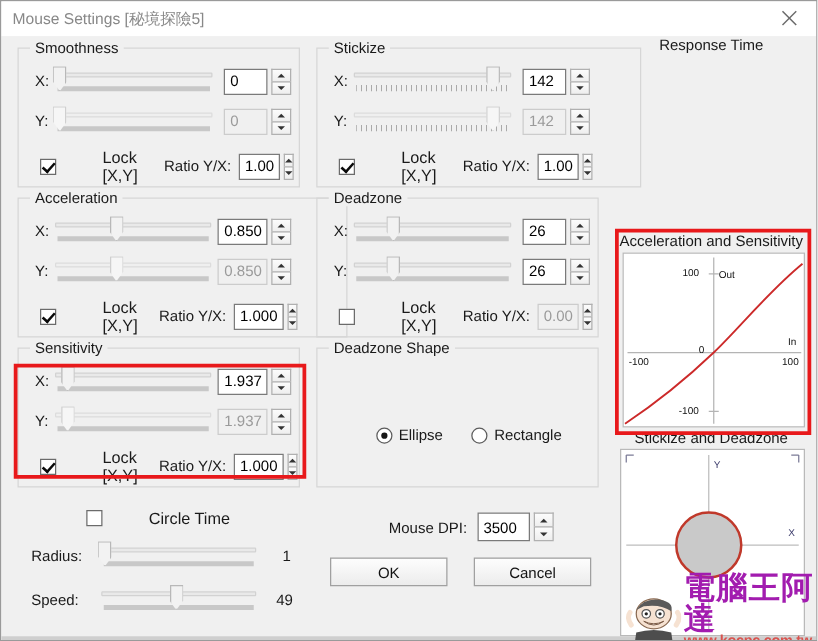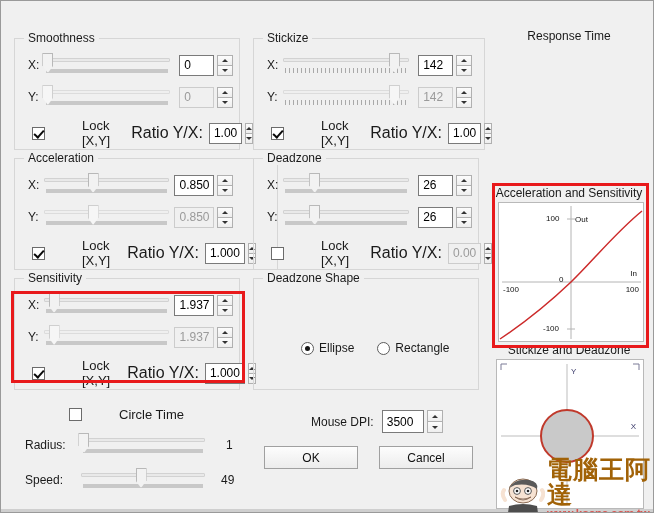--- a/index.html
+++ b/index.html
@@ -201,21 +201,21 @@
   .radio .dot.on::after {
     content: "";
     position: absolute;
     left: 3px; top: 3px;
     width: 5px; height: 5px;
     border-radius: 50%;
     background: #161616;
   }
 
   .ratio-label {
-    font-size: 16px;
+    font-size: 12px;
     color: #1a1a1a;
     white-space: nowrap;
   }
 
   
   .btn {
     height: 23px;
     border: 1px solid #a0a0a0;
     background: linear-gradient(#fdfdfd, #ececec);
     font-size: 12px;
@@ -257,21 +257,21 @@
   }
   .wm-text {
     display: flex;
     flex-direction: column;
     align-items: flex-start;
     margin-left: 2px;
   }
   .wm-cn {
     font-size: 25px;
     font-weight: bold;
-    color: #a16207;
+    color: #a21caf;
     letter-spacing: 1px;
     line-height: 25px;
     font-family: "DejaVu Sans", sans-serif;
   }
   .wm-url {
     font-size: 11.5px;
     font-weight: bold;
     color: #d9534f;
     line-height: 13px;
     letter-spacing: -0.2px;
@@ -282,20 +282,29 @@
     width: 654px; height: 3px;
     background: #cfcfcf;
   }
   .tiny { font-size: 8px; }
 </style>
 </head>
 <body>
 
 <div id="app">
 
+  <div class="titlebar">
+    <span class="title-text">Mouse Settings [秘境探險5]</span>
+    <div class="close-btn">
+      <svg width="13" height="13" viewBox="0 0 13 13">
+        <line x1="1" y1="1" x2="12" y2="12" stroke="#6a6a6a" stroke-width="1.2"></line>
+        <line x1="12" y1="1" x2="1" y2="12" stroke="#6a6a6a" stroke-width="1.2"></line>
+      </svg>
+    </div>
+  </div>
 
   <div class="client">
 
     <div class="group" style="left:13px; top:9px; width:226px; height:112px;">
       <span class="legend">Smoothness</span>
 
       <div class="row" style="left:13px; top:13px; width:205px;">
         <span class="axis-label">X:</span>
         <div class="slider" style="width:130px;">
           <div class="track"></div>
@@ -346,21 +355,21 @@
           <div class="sbtn">
               <div class="arrow-up"></div>
             </div>
           <div class="sbtn">
               <div class="arrow-down"></div>
             </div>
         </div>
       </div>
     </div>
 
-    <div class="group" style="left:252px; top:9px; width:232px; height:112px;">
+    <div class="group" style="left:252px; top:9px; width:260px; height:112px;">
       <span class="legend">Stickize</span>
 
       <div class="row" style="left:13px; top:13px; width:205px;">
         <span class="axis-label">X:</span>
         <div class="slider" style="width:130px;">
           <div class="track"></div>
           <div class="ticks dense"></div>
           <div class="thumb" style="left:88%;">
               <div class="shield"></div>
             </div>

